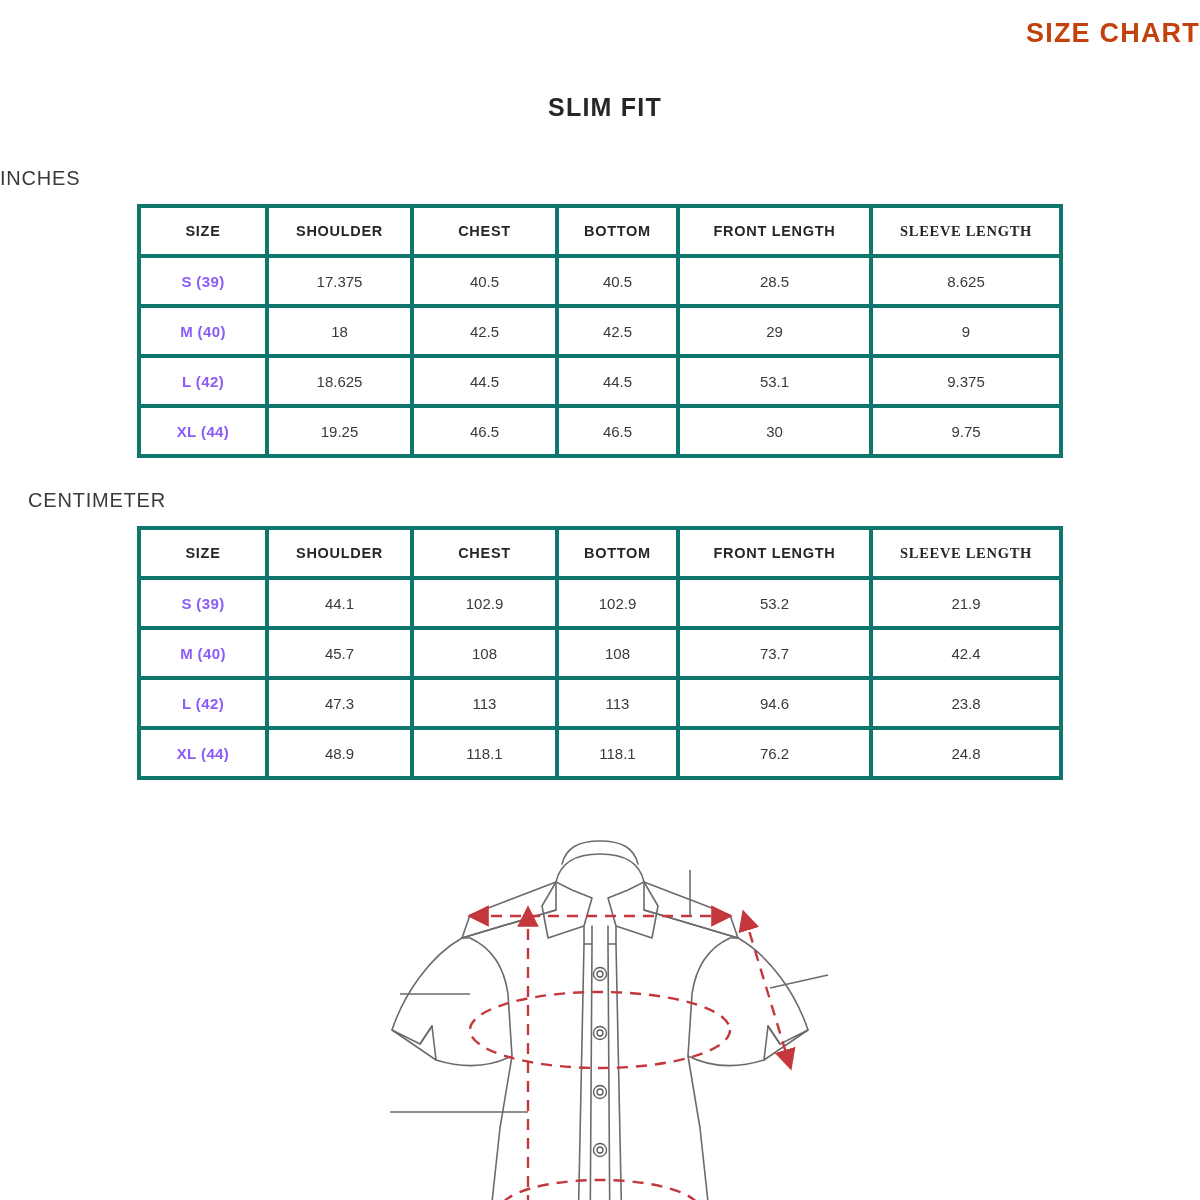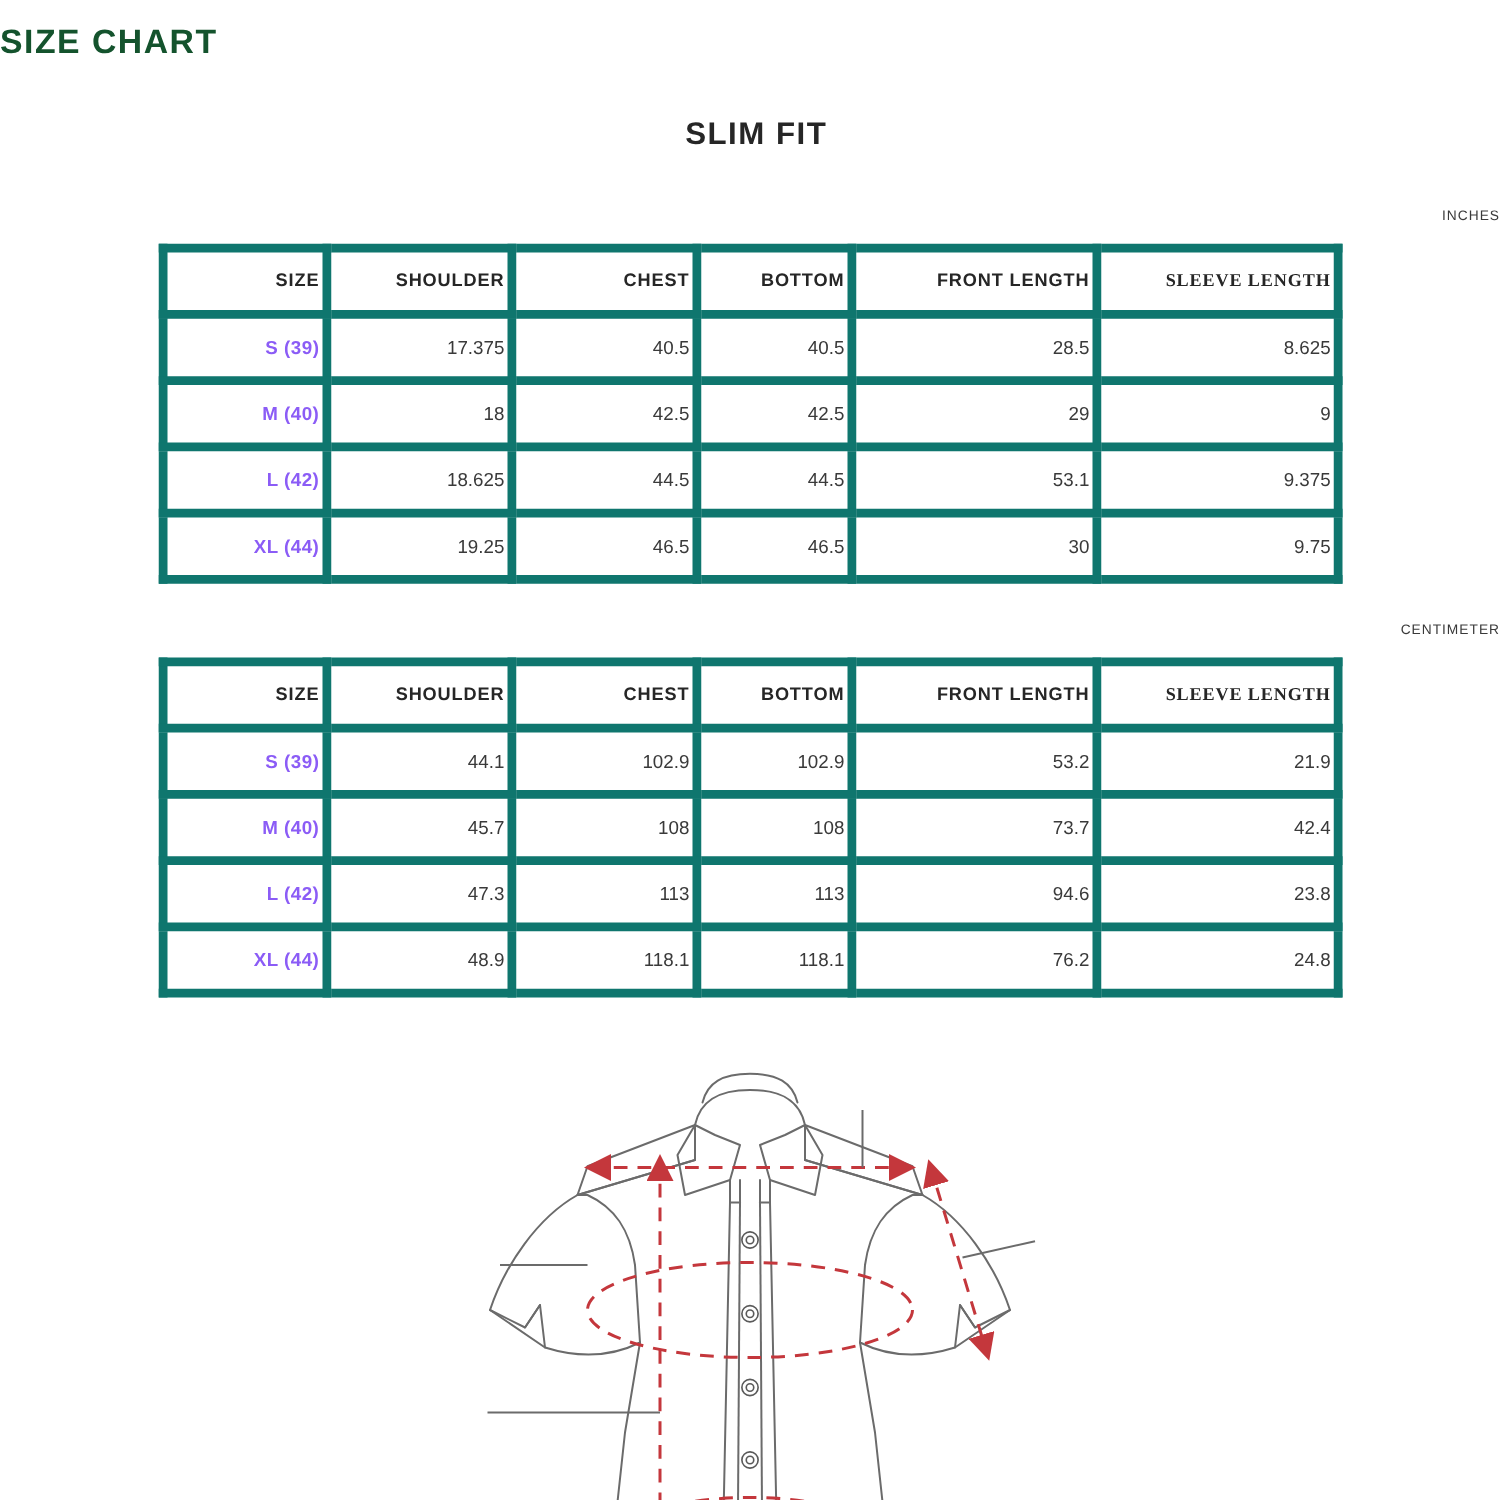--- a/index.html
+++ b/index.html
@@ -11,63 +11,63 @@
     width: 1200px;
     height: 1200px;
     font-family: "Liberation Sans", sans-serif;
     color: #2b2b2b;
     position: relative;
     overflow: hidden;
   }
 
   
   .title-main {
-    text-align: left;
+    text-align: right;
     font-size: 27px;
     font-weight: bold;
     letter-spacing: 1.2px;
-    color: #14532d;
+    color: #c2410c;
     margin: 0;
     padding-top: 20px;
     line-height: 1;
   }
   .title-sub {
     text-align: center;
     font-size: 25px;
     font-weight: bold;
     letter-spacing: 1.2px;
     color: #262626;
     margin: 0;
     padding-top: 48px;
     line-height: 1;
     padding-left: 10px;
   }
 
   .unit-label {
-    text-align: right;
-    font-size: 11px;
+    text-align: left;
+    font-size: 20px;
     letter-spacing: 0.8px;
     color: #3a3a3a;
     line-height: 1;
   }
   #unit-inches-label { padding-top: 48px; }
-  #unit-cm-label { padding-top: 32px; }
+  #unit-cm-label { padding-top: 32px; padding-left: 28px; }
 
   
   .size-table {
     border-collapse: collapse;
     width: 874px;
     margin: 16px auto 0 auto;
     table-layout: fixed;
   }
   .size-table th,
   .size-table td {
-    border: 7px solid #0f766e;
+    border: 4px solid #0f766e;
     height: 46px;
-    text-align: right;
+    text-align: center;
     vertical-align: middle;
     font-size: 15px;
     color: #3a3a3a;
     padding: 0 2px;
   }
   .size-table th {
     font-weight: bold;
     letter-spacing: 0.7px;
     color: #262626;
     font-size: 14.5px;

